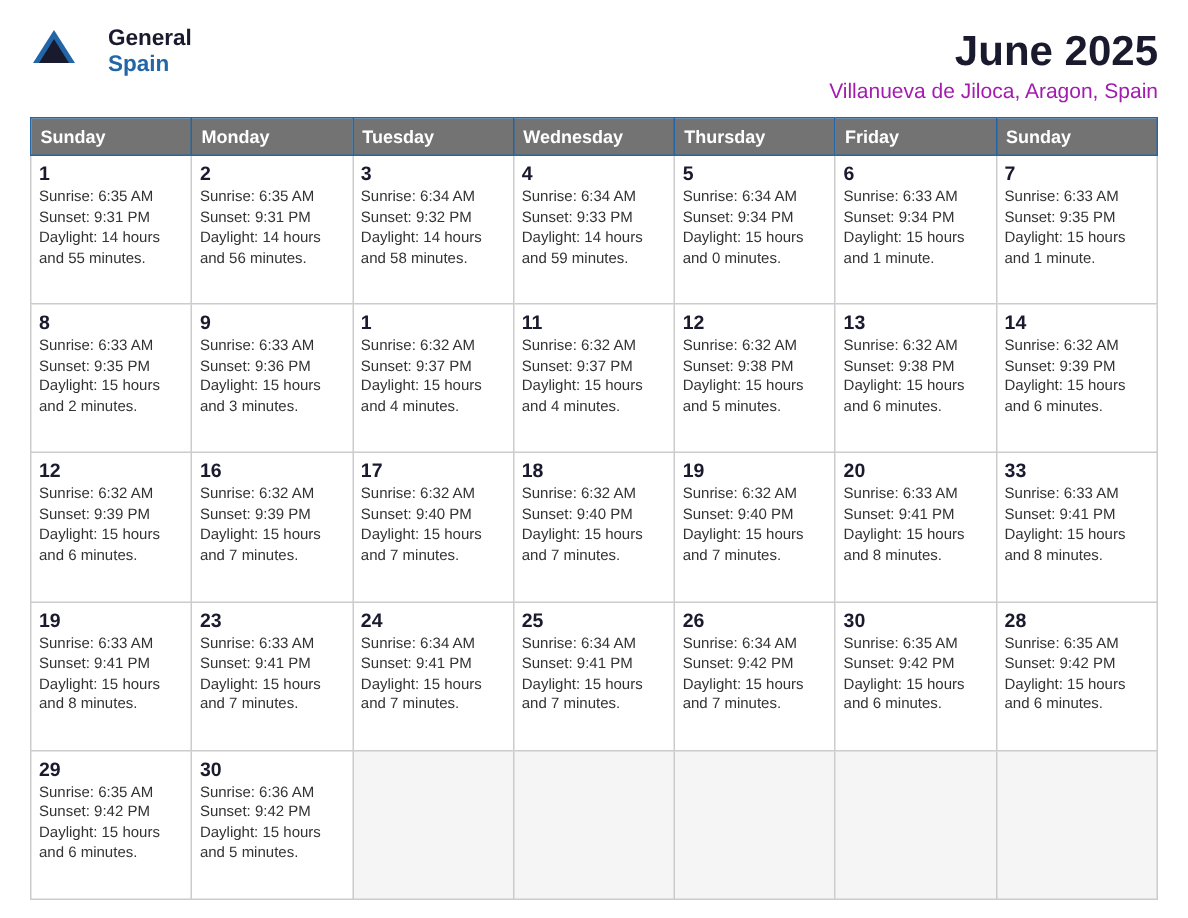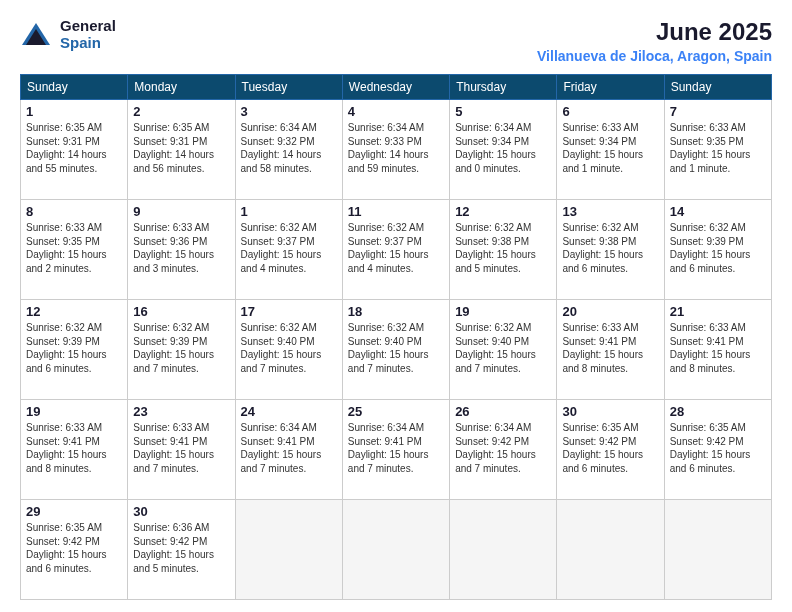--- a/index.html
+++ b/index.html
@@ -18,22 +18,21 @@
       flex-direction: column;
     }
     .header {
       display: flex;
       justify-content: space-between;
       align-items: flex-start;
       margin-bottom: 10px;
     }
     .logo {
       display: flex;
-      align-items: center;
-      gap: 4px;
+      gap: 16px;
     }
     .logo-text {
       display: flex;
       flex-direction: column;
       line-height: 1.1;
     }
     .logo-general {
       font-size: 15px;
       font-weight: bold;
       color: #1a1a2e;
@@ -46,40 +45,39 @@
     .logo-icon {
       width: 32px;
       height: 28px;
       position: relative;
       margin-right: 4px;
     }
     .title-block {
       text-align: right;
     }
     .main-title {
-      font-size: 24px;
+      font-size: 28px;
       font-weight: bold;
       color: #1a1a2e;
     }
     .subtitle {
       font-size: 14px;
-      color: #3b82f6;
+      color: #a21caf;
       margin-top: 2px;
-      font-weight: bold;
     }
     .calendar-table {
       width: 100%;
       border-collapse: collapse;
       flex: 1;
     }
     .calendar-table th {
-      background: #0c4a6e;
+      background: #737373;
       color: #fff;
       font-size: 12px;
-      font-weight: normal;
+      font-weight: bold;
       padding: 5px 6px;
       text-align: left;
       border: 1px solid #2366a8;
     }
     .calendar-table td {
       border: 1px solid #ccc;
       vertical-align: top;
       padding: 4px 5px;
       font-size: 9.5px;
       color: #222;
@@ -277,21 +275,21 @@
 and 7 minutes.</div>
           </td>
           <td>
             <span class="day-number">20</span>
             <div class="cell-text" style="white-space: pre-line;">Sunrise: 6:33 AM
 Sunset: 9:41 PM
 Daylight: 15 hours
 and 8 minutes.</div>
           </td>
           <td>
-            <span class="day-number">21</span>
+            <span class="day-number">33</span>
             <div class="cell-text" style="white-space: pre-line;">Sunrise: 6:33 AM
 Sunset: 9:41 PM
 Daylight: 15 hours
 and 8 minutes.</div>
           </td>
         </tr>
         <tr>
           <td>
             <span class="day-number">19</span>
             <div class="cell-text" style="white-space: pre-line;">Sunrise: 6:33 AM

